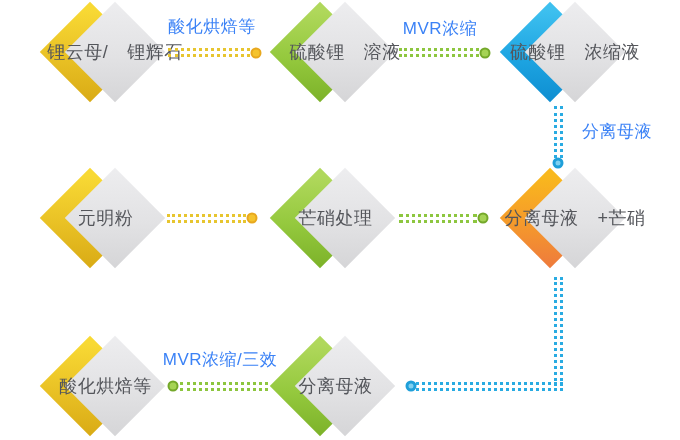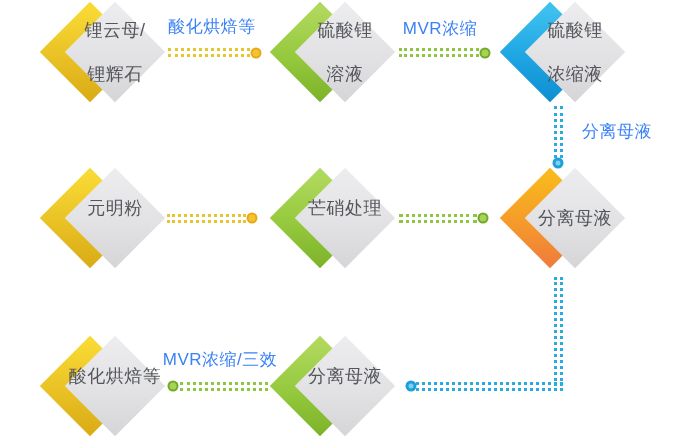--- a/index.html
+++ b/index.html
@@ -23,21 +23,21 @@
   .diamond.back { left:-25px; }
   .fill-yellow { background: linear-gradient(135deg, #f8d934 8%, #e9c125 55%, #d9ab15 100%); }
   .fill-green  { background: linear-gradient(135deg, #b0d85c 8%, #95c93e 55%, #7cb229 100%); }
   .fill-blue   { background: linear-gradient(135deg, #3ec0ef 8%, #1ea5e2 55%, #0e8ed1 100%); }
   .fill-orange { background: linear-gradient(135deg, #f9b81d 8%, #f59a2b 55%, #ee7a3d 100%); }
   .fill-gray   { background: linear-gradient(135deg, #ededef 0%, #e2e2e4 55%, #d5d5d7 100%); }
   .node-text {
     position:absolute; left:0; top:0;
     transform: translate(-50%,-50%);
     width:120px;
-    display:flex; flex-direction:column; align-items:center; justify-content:center;
+    display:flex; align-items:center; justify-content:center;
     text-align:center;
     font-size:18px; line-height:25px;
     color:#54565b; font-weight:500;
     letter-spacing:0.5px;
     white-space:nowrap;
     gap:19px;
   }
   
   .hline {
     position:absolute; height:9px; box-sizing:border-box;
@@ -115,20 +115,21 @@
       <span>芒硝处理</span>
         <span></span>
     </div>
   </div>
 
   <div class="node" style="left:575px; top:218px;">
     <div class="diamond back fill-orange"></div>
     <div class="diamond fill-gray"></div>
     <div class="node-text">
       <span>分离母液</span>
+        <span>+芒硝</span>
     </div>
   </div>
 
   <div class="node" style="left:115px; top:386px;">
     <div class="diamond back fill-yellow"></div>
     <div class="diamond fill-gray"></div>
     <div class="node-text">
       <span>酸化烘焙等</span>
         <span></span>
     </div>

